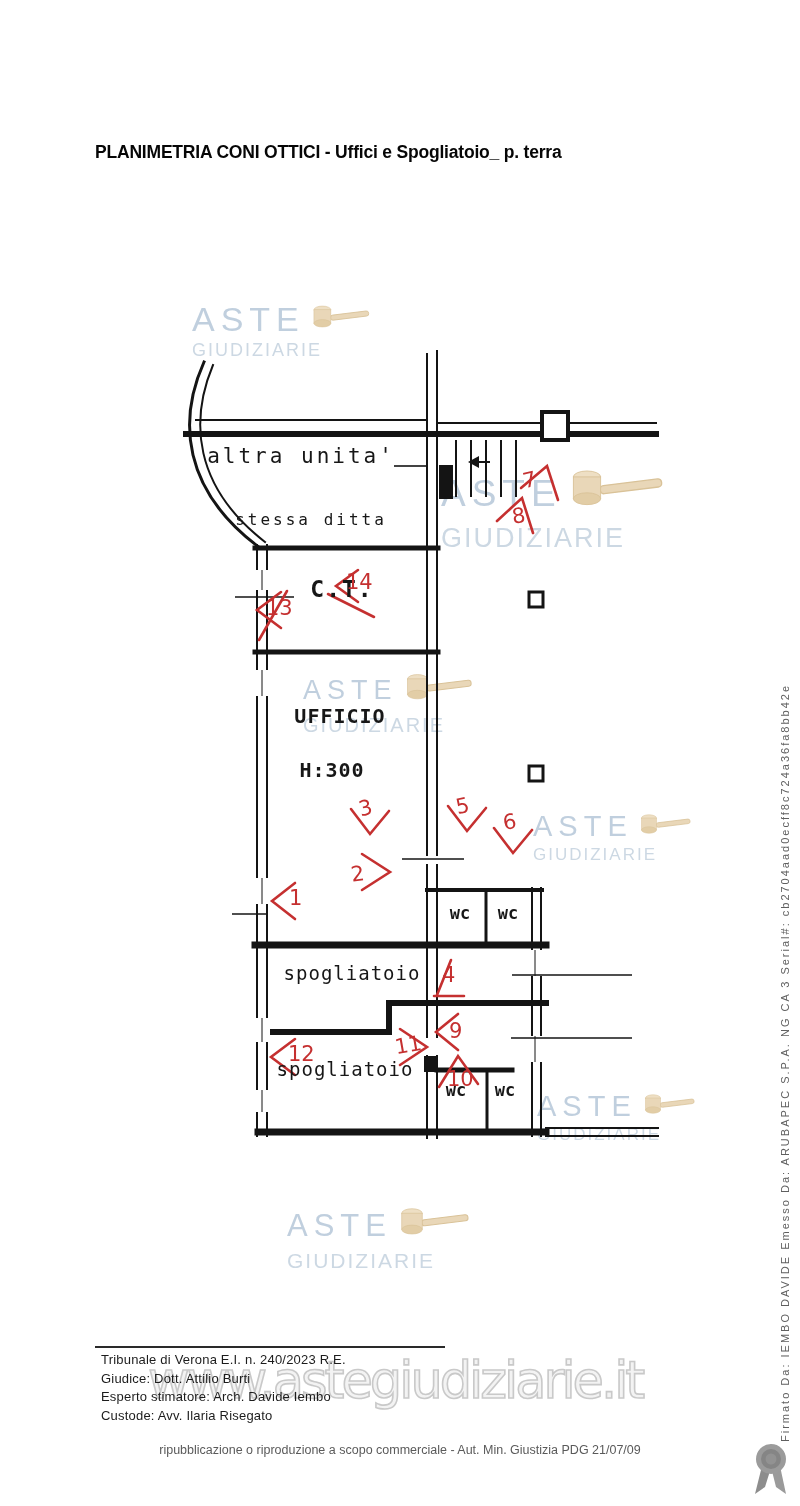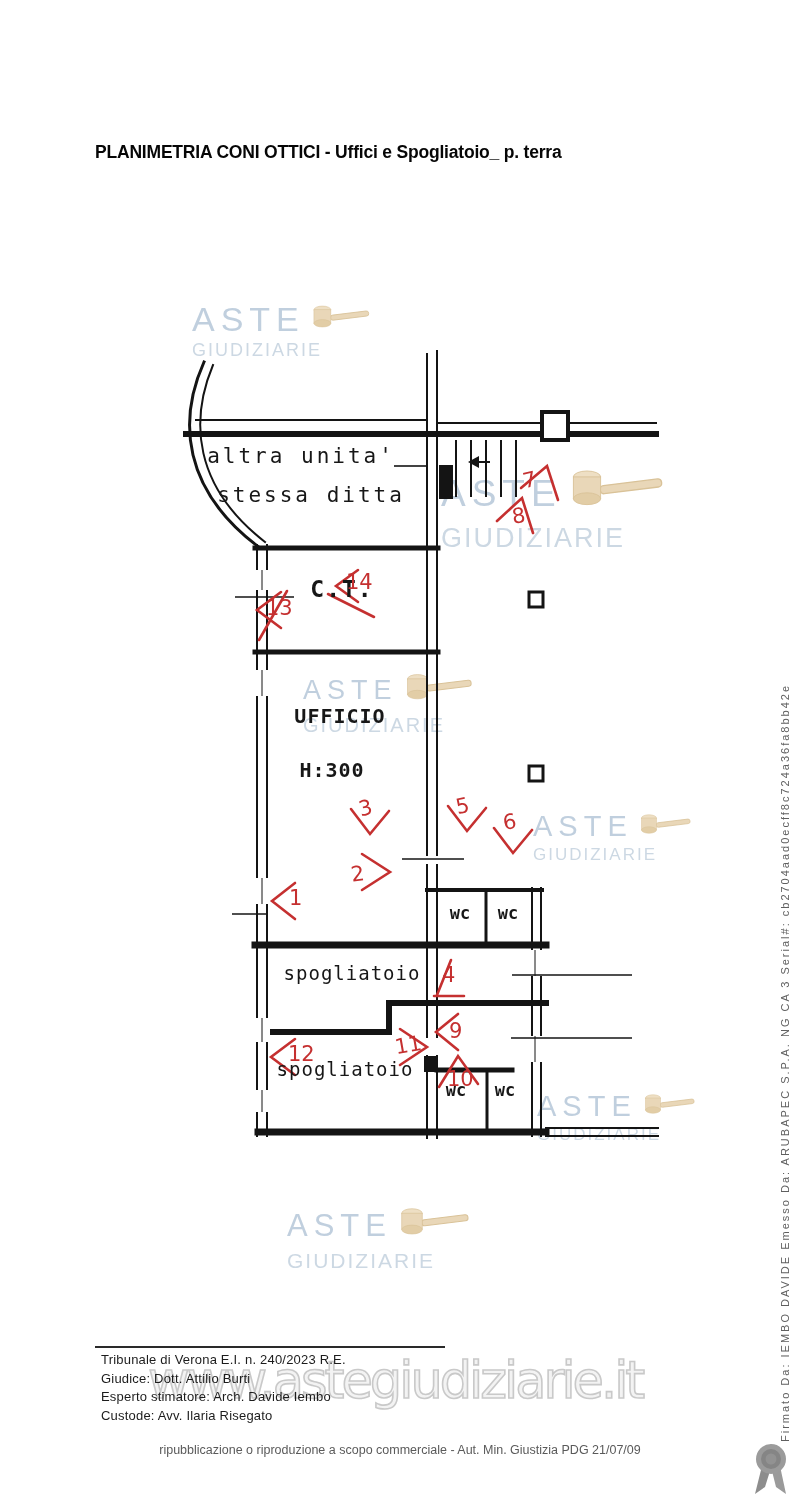--- a/index.html
+++ b/index.html
@@ -256,21 +256,21 @@
       <path d="M 278,664 L 256,682 L 278,700"></path>
       <path d="M 259,737 L 278,706 L 298,734"></path>
       <path d="M 220,679 L 247,697 L 220,715"></path>
       <path d="M 115,689 L 91,707 L 115,725"></path>
       <path d="M 101,242 L 77,260 L 101,278 M 79,290 L 107,241"></path>
       <path d="M 178,220 L 156,236 L 178,252 M 148,244 L 194,267"></path>
     </g>
   </svg>
 
   <div class="plab" style="left:301px;top:444px;font-size:21px;letter-spacing:3px">altra unita'</div>
-  <div class="plab" style="left:311px;top:483px;font-size:21px;letter-spacing:3px">stessa ditta</div>
+  <div class="plab" style="left:311px;top:510px;font-size:16px;letter-spacing:3px">stessa ditta</div>
   <div class="plab" style="left:342px;top:576px;font-size:23px;font-weight:bold;letter-spacing:2px">C.T.</div>
   <div class="plab" style="left:340px;top:704px;font-size:20px;font-weight:bold;letter-spacing:1px">UFFICIO</div>
   <div class="plab" style="left:332px;top:758px;font-size:20px;font-weight:bold;letter-spacing:1px">H:300</div>
   <div class="plab" style="left:352px;top:962px;font-size:19px;letter-spacing:1px">spogliatoio</div>
   <div class="plab" style="left:345px;top:1058px;font-size:19px;letter-spacing:1px">spogliatoio</div>
   <div class="plab" style="left:460px;top:903px;font-size:17px;font-weight:bold">wc</div>
   <div class="plab" style="left:508px;top:903px;font-size:17px;font-weight:bold">wc</div>
   <div class="plab" style="left:456px;top:1080px;font-size:17px;font-weight:bold">wc</div>
   <div class="plab" style="left:505px;top:1080px;font-size:17px;font-weight:bold">wc</div>
 

